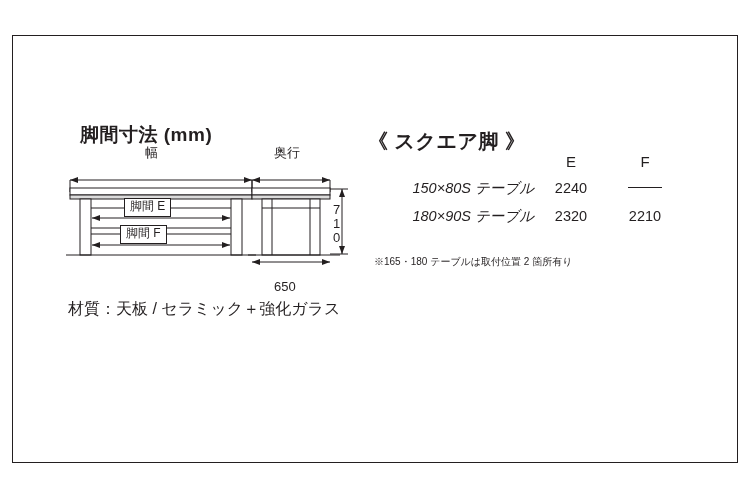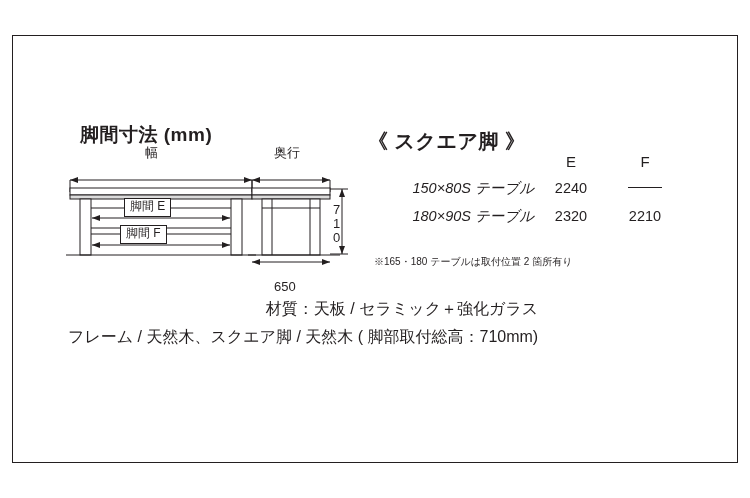--- a/index.html
+++ b/index.html
@@ -131,21 +131,20 @@
   
   #materials {
     position: absolute;
     left: 68px;
     top: 295px;
     font-size: 16px;
     line-height: 28px;
   }
   #materials div {
     white-space: nowrap;
-    text-align: right;
   }
 </style>
 </head>
 <body>
 
 <div id="page">
 
   <div id="panel"></div>
 
   <div id="leg-dim-title">脚間寸法 (mm)</div>
@@ -246,16 +245,15 @@
         <td class="col-e">2320</td>
         <td class="col-f">2210</td>
       </tr>
     </tbody>
   </table>
 
   <div id="table-note">※165・180 テーブルは取付位置 2 箇所有り</div>
 
   <div id="materials">
     <div>材質：天板 / セラミック＋強化ガラス</div>
-    <div>フレーム / 天然木、スクエア脚 / 天然木 ( 脚部取付総高：710mm)</div>
   </div>
 
 </div>
 
 </body></html>

